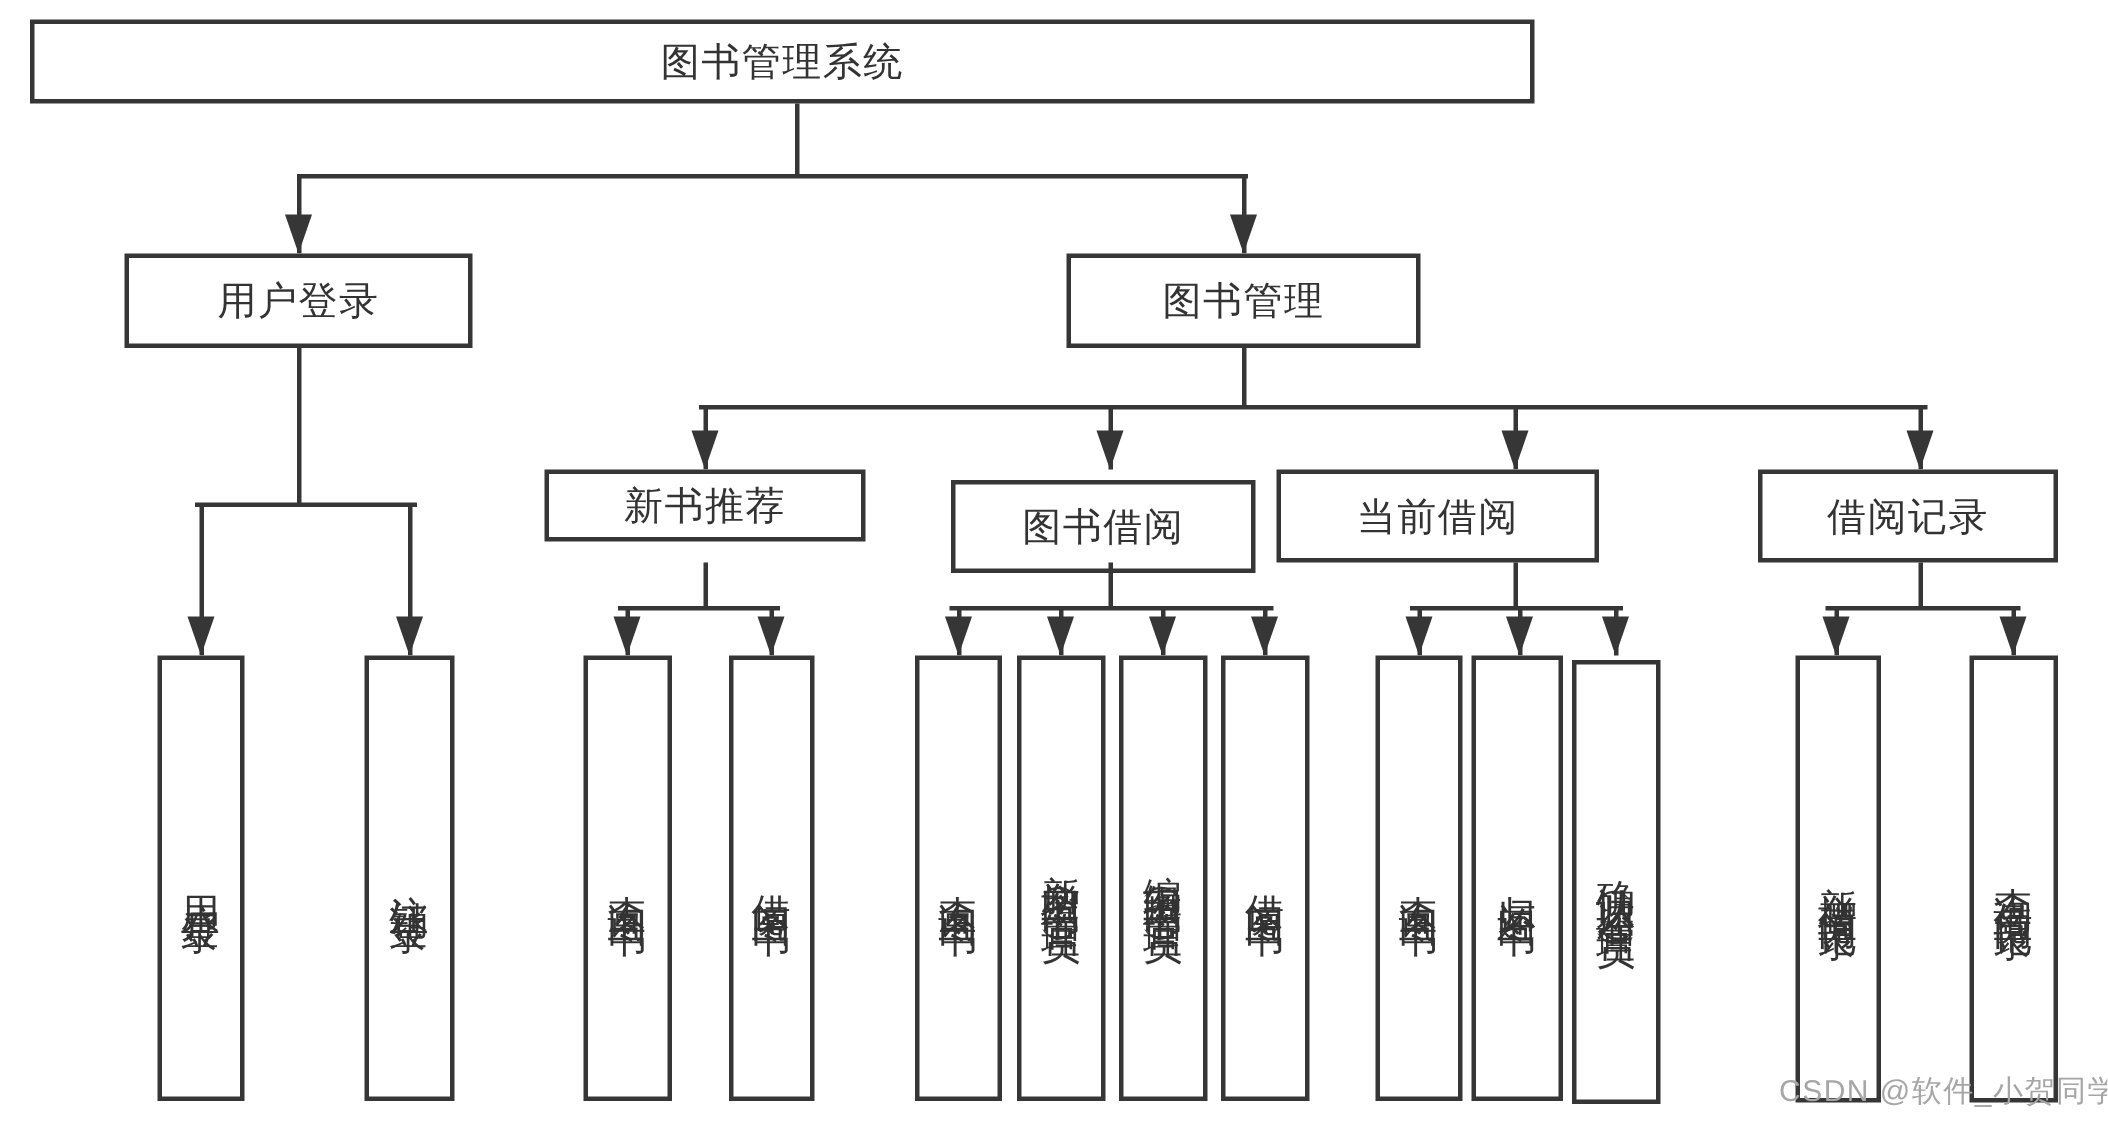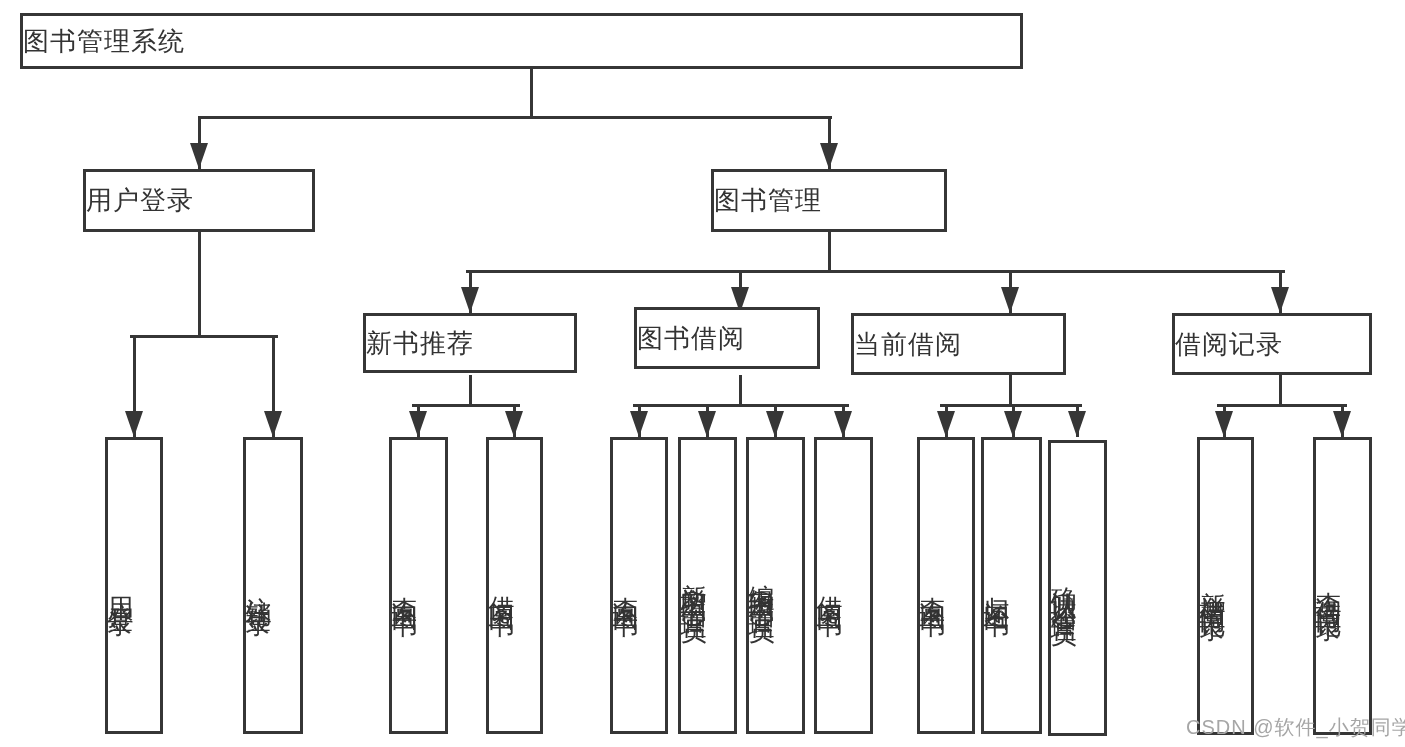--- a/index.html
+++ b/index.html
@@ -11,21 +11,21 @@
     color:#333333;
     overflow:hidden;
   }
   .box{
     position:absolute;
     background:#ffffff;
     border:3px solid #363636;
     box-sizing:border-box;
     display:flex;
     align-items:center;
-    justify-content:flex-start;
+    justify-content:center;
   }
   .box.h span{
     font-size:26px;
     letter-spacing:1px;
     white-space:nowrap;
   }
   .box.v span{
     writing-mode:vertical-rl;
     text-orientation:mixed;
     font-size:26px;
@@ -85,24 +85,24 @@
   <div class="hline" style="left:465.5px;top:269.5px;width:819px"></div>
   <div class="vline" style="left:468.5px;top:271px;height:42px"></div>
   <div class="arrow" style="left:461px;top:287px"></div>
   <div class="vline" style="left:738.5px;top:271px;height:42px"></div>
   <div class="arrow" style="left:731px;top:287px"></div>
   <div class="vline" style="left:1008.5px;top:271px;height:42px"></div>
   <div class="arrow" style="left:1001px;top:287px"></div>
   <div class="vline" style="left:1278.5px;top:271px;height:42px"></div>
   <div class="arrow" style="left:1271px;top:287px"></div>
 
-  <div class="box h" style="left:363px;top:313px;width:214px;height:60px">
+  <div class="box h" style="left:363px;top:313px;width:214px;height:48px">
     <span>新书推荐</span>
   </div>
-  <div class="box h" style="left:634px;top:307px;width:186px;height:62px">
+  <div class="box h" style="left:634px;top:320px;width:203px;height:62px">
     <span>图书借阅</span>
   </div>
   <div class="box h" style="left:851px;top:313px;width:215px;height:62px">
     <span>当前借阅</span>
   </div>
   <div class="box h" style="left:1172px;top:313px;width:200px;height:62px">
     <span>借阅记录</span>
   </div>
 
   <div class="vline" style="left:468.5px;top:375px;height:30px"></div>

